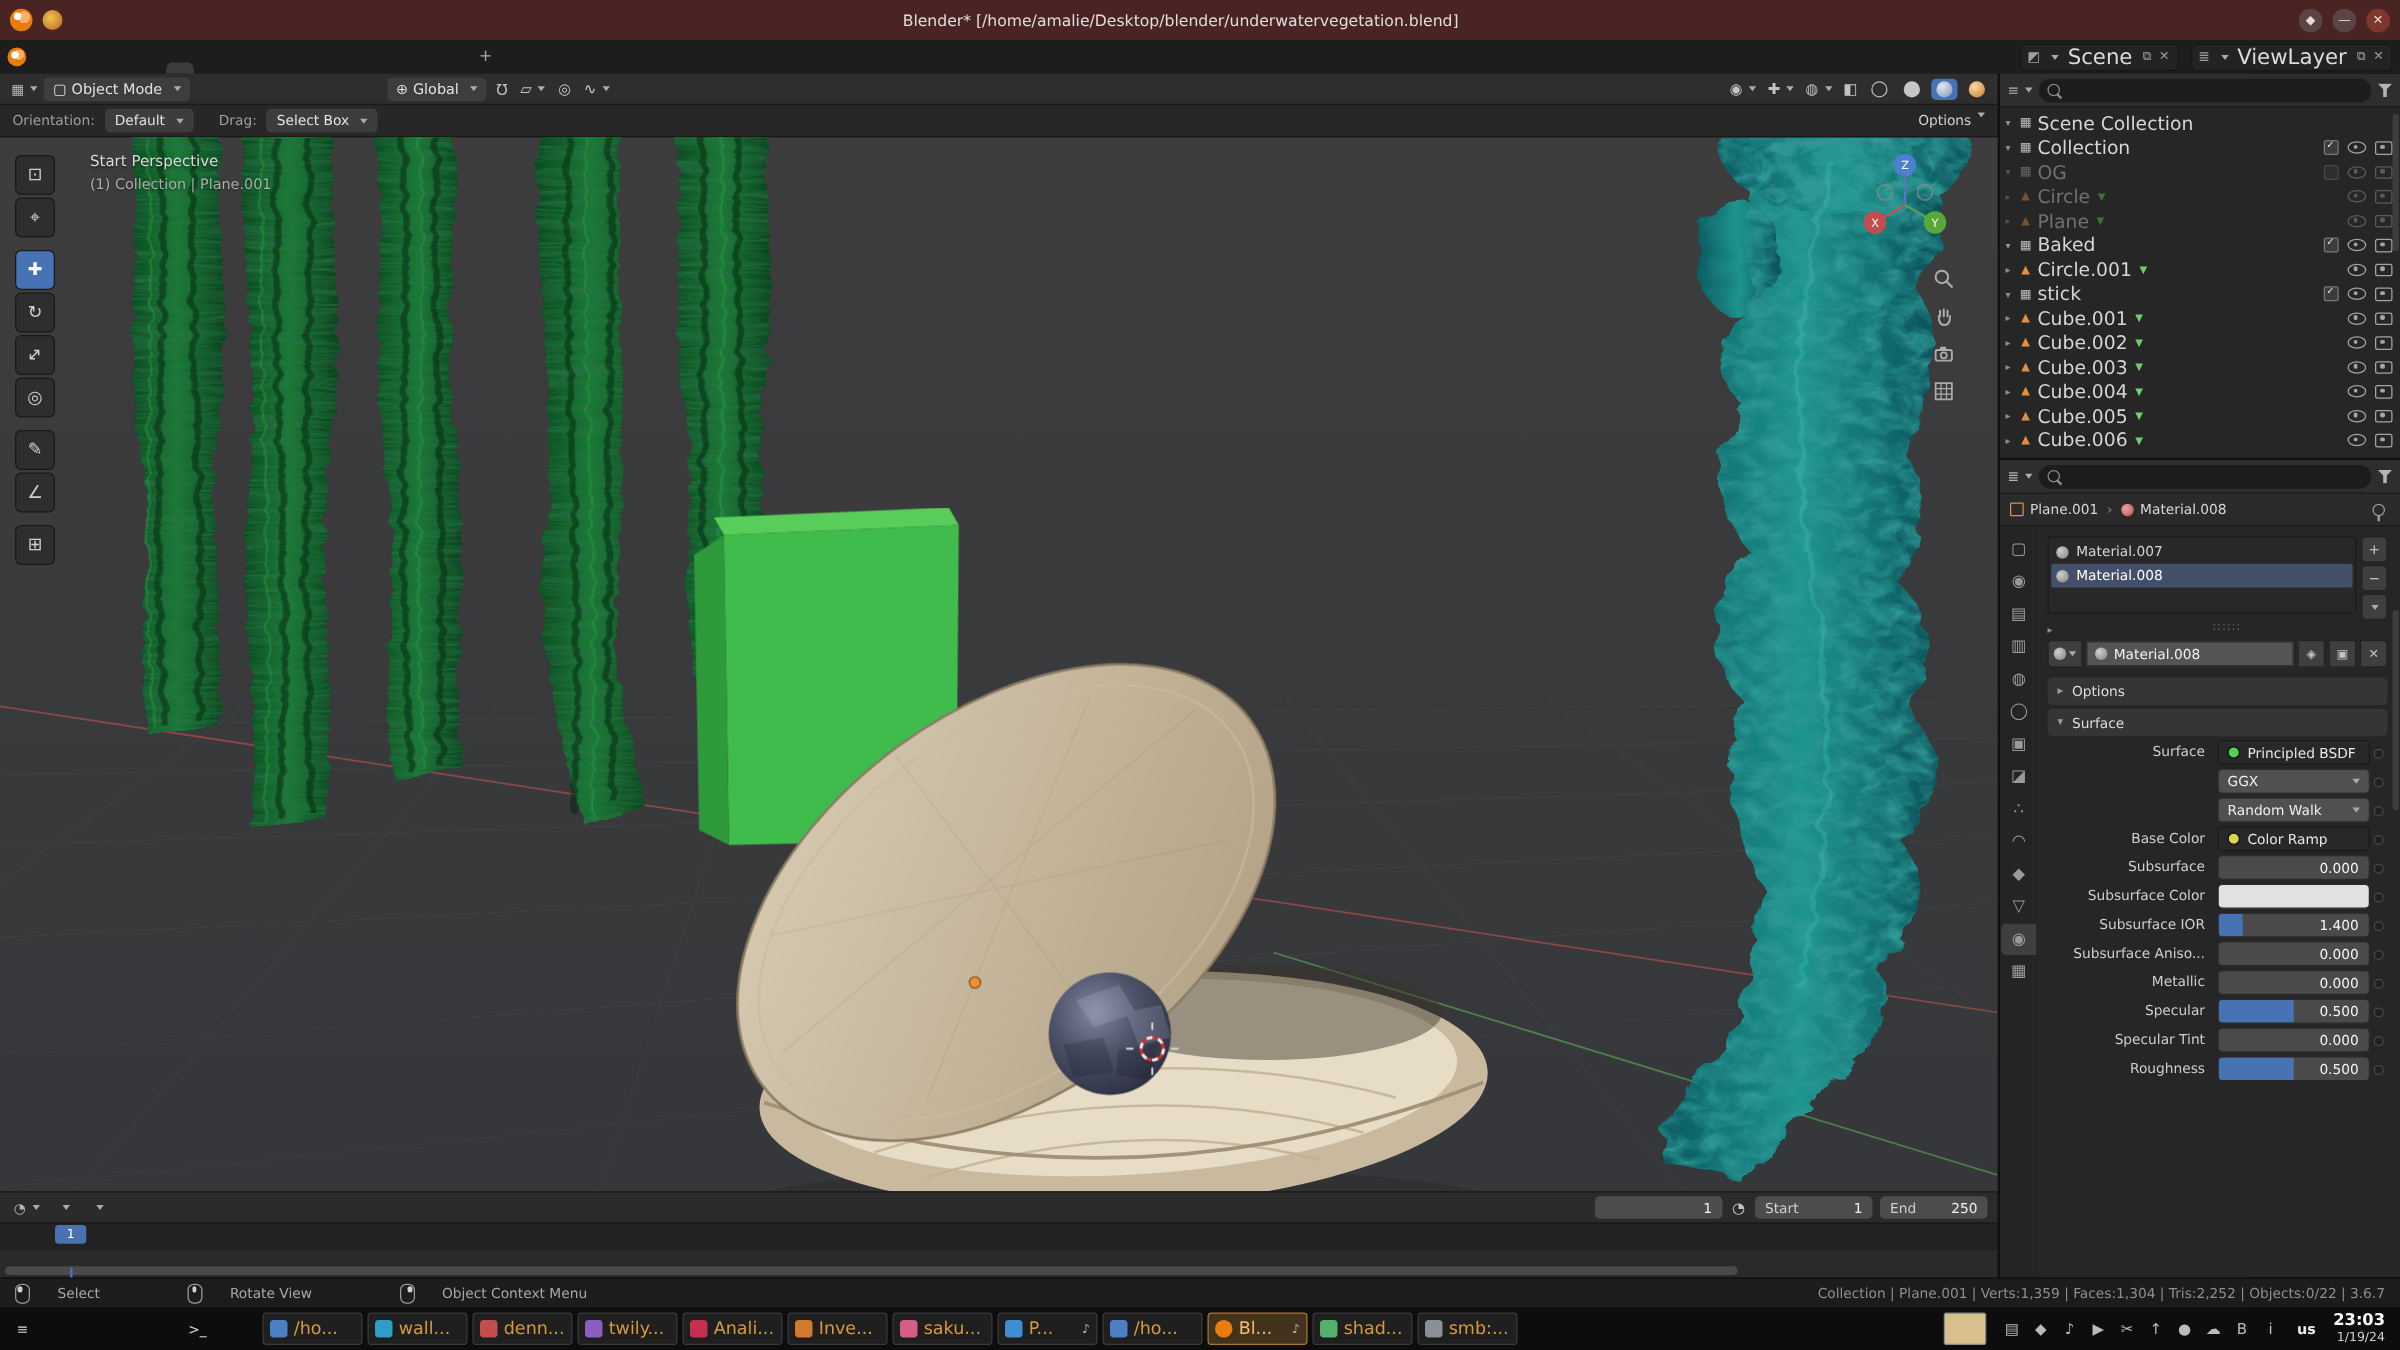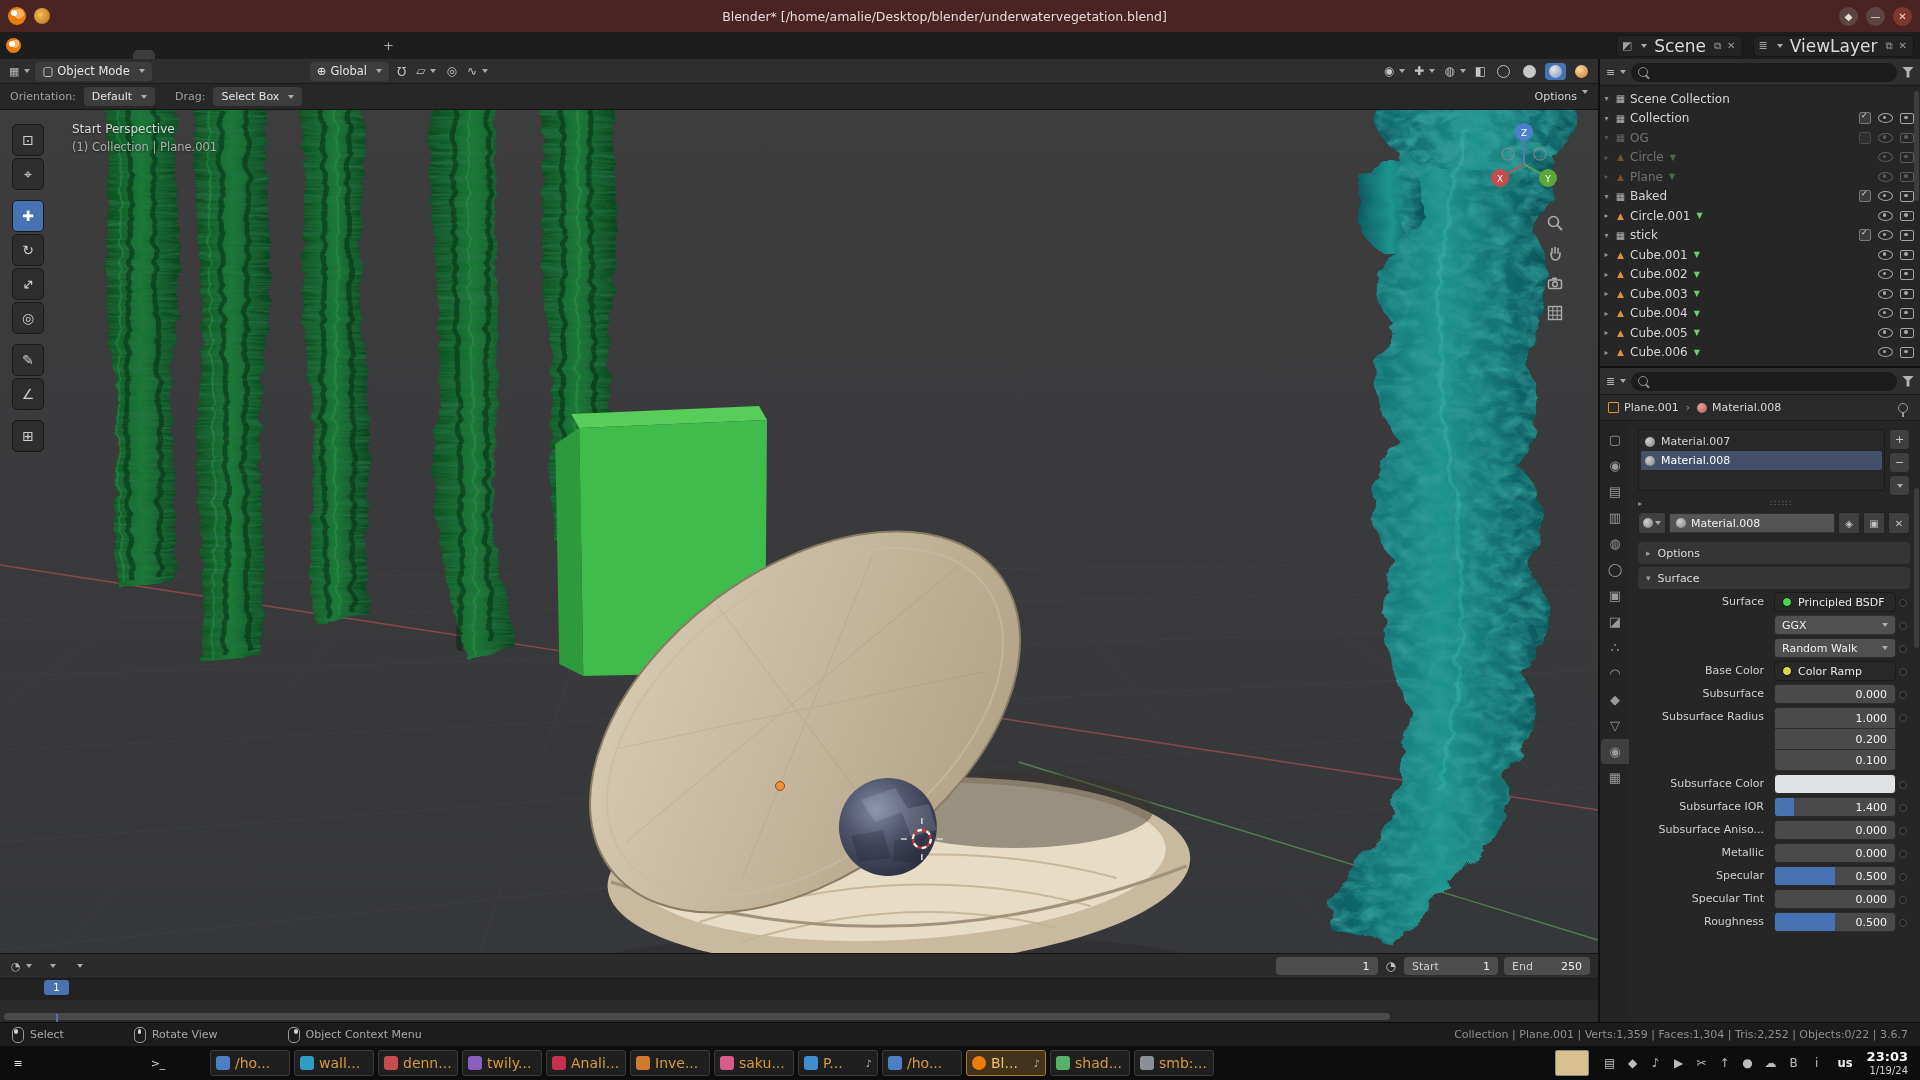--- a/index.html
+++ b/index.html
@@ -95,21 +95,21 @@
   .searchbox{flex:1;height:19px;background:#1c1c1c;border-radius:10px;display:flex;align-items:center;padding:0 7px;gap:5px}
   .searchbox input{flex:1;background:transparent;border:none;outline:none;color:#ddd;font-size:11px;font-family:inherit}
   .mag{width:8px;height:8px;border:1.4px solid #8a8a8a;border-radius:50%;position:relative;flex:0 0 auto}
   .mag::after{content:"";position:absolute;width:5px;height:1.6px;background:#8a8a8a;transform:rotate(45deg);left:6px;top:8px}
   .funnel{width:12px;height:11px;background:#b3b3b3;clip-path:polygon(0 0,100% 0,62% 45%,62% 100%,38% 100%,38% 45%)}
   #ol-rows{padding-top:3px}
   .ol-row{display:flex;align-items:center;height:19.5px;padding-right:6px}
   .ol-arrow{width:13px;color:#8f8f8f;font-size:8px;text-align:center}
   .ol-icon{width:15px;color:#b9b9b9;font-size:10px;text-align:center}
   .ol-row.object .ol-icon{color:#e0903f;font-size:9px}
-  .ol-label{color:#d6d6d6;font-size:12px;margin-left:2px}
+  .ol-label{color:#d6d6d6;font-size:15px;margin-left:2px}
   .ol-data{display:none;margin-left:6px}
   .ol-row.object .ol-data{display:inline-block;color:#6ccf6c;font-size:8px}
   .ol-sp{flex:1}
   .ol-check{display:none;width:10px;height:10px;border:1px solid #777;border-radius:2px;background:#3c3c3c;margin-right:7px;position:relative}
   .ol-row.collection .ol-check{display:inline-block}
   .ol-row.checked .ol-check::after{content:"✓";position:absolute;left:1px;top:-2px;font-size:8px;color:#e8e8e8}
   .ol-eye{width:13px;height:8px;border:1.2px solid #a5a5a5;border-radius:50%;position:relative;margin-right:7px}
   .ol-eye::after{content:"";position:absolute;left:3.5px;top:1.5px;width:3.5px;height:3.5px;border-radius:50%;background:#a5a5a5}
   .ol-cam{width:12px;height:8.5px;border:1.2px solid #a5a5a5;border-radius:2px;position:relative}
   .ol-cam::after{content:"";position:absolute;left:3px;top:1.5px;width:3.5px;height:3.5px;border-radius:50%;background:#a5a5a5}
@@ -165,21 +165,21 @@
   .mrow:last-child{border-radius:0 0 4px 4px;border-bottom:1px solid #2b2b2b}
   .ctl.color{background:#e0e1e3;border:1px solid #2b2b2b;width:100%}
   .prow.t-node .node{display:flex}
   .prow.t-select .select{display:flex}
   .prow.t-value .value{display:flex}
   .prow.t-slider .slider{display:flex}
   .prow.t-multi .multi{display:block}
   .prow.t-color .color{display:block}
   
   #statusbar{position:absolute;left:0;top:1022px;width:1920px;height:24px;background:#1c1c1c;display:flex;align-items:center;padding:0 12px;box-sizing:border-box;border-top:1px solid #0e0e0e}
-  .hint{display:flex;align-items:center;gap:6px;margin-right:70px;color:#a8a8a8}
+  .hint{display:flex;align-items:center;gap:22px;margin-right:70px;color:#a8a8a8}
   .mouse{width:10px;height:14px;border:1px solid #9a9a9a;border-radius:5px;position:relative}
   .mouse::after{content:"";position:absolute;background:#d0d0d0;border-radius:2px;width:3.5px;height:5px;top:1px}
   .mouse.left::after{left:1px}
   .mouse.middle::after{left:2.8px;width:2.8px}
   .mouse.right::after{right:1px}
   #sb-stats{margin-left:auto;color:#8f8f8f}
   
   #taskbar{position:absolute;left:0;top:1046px;width:1920px;height:34px;background:#0d0d0d;display:flex;align-items:center;padding:0 6px;gap:4px;box-sizing:border-box}
   .launch{width:24px;height:24px;border-radius:4px;display:flex;align-items:center;justify-content:center;font-size:11px;color:#ddd}
   .tb-app{width:80px;height:26px;background:#1f1f1f;border:1px solid #3a3a3a;border-radius:3px;display:flex;align-items:center;padding:0 5px;gap:5px;box-sizing:border-box}
@@ -951,39 +951,20 @@
                   <div class="plabel">Subsurface</div>
                   <div class="pctl">
 
                     <div class="ctl value">
                       <span class="vtxt">0.000</span>
                     </div>
 
                   </div>
                   <div class="pdot"></div>
                 </div>
-                <div class="prow t-multi">
-                  <div class="plabel">Subsurface Radius</div>
-                  <div class="pctl">
-
-                    <div class="ctl multi">
-                      <div class="mrow">
-                        <span>1.000</span>
-                      </div>
-                      <div class="mrow">
-                        <span>0.200</span>
-                      </div>
-                      <div class="mrow">
-                        <span>0.100</span>
-                      </div>
-                    </div>
-
-                  </div>
-                  <div class="pdot"></div>
-                </div>
                 <div class="prow t-color">
                   <div class="plabel">Subsurface Color</div>
                   <div class="pctl">
 
                     <div class="ctl color"></div>
                   </div>
                   <div class="pdot"></div>
                 </div>
                 <div class="prow t-slider">
                   <div class="plabel">Subsurface IOR</div>

